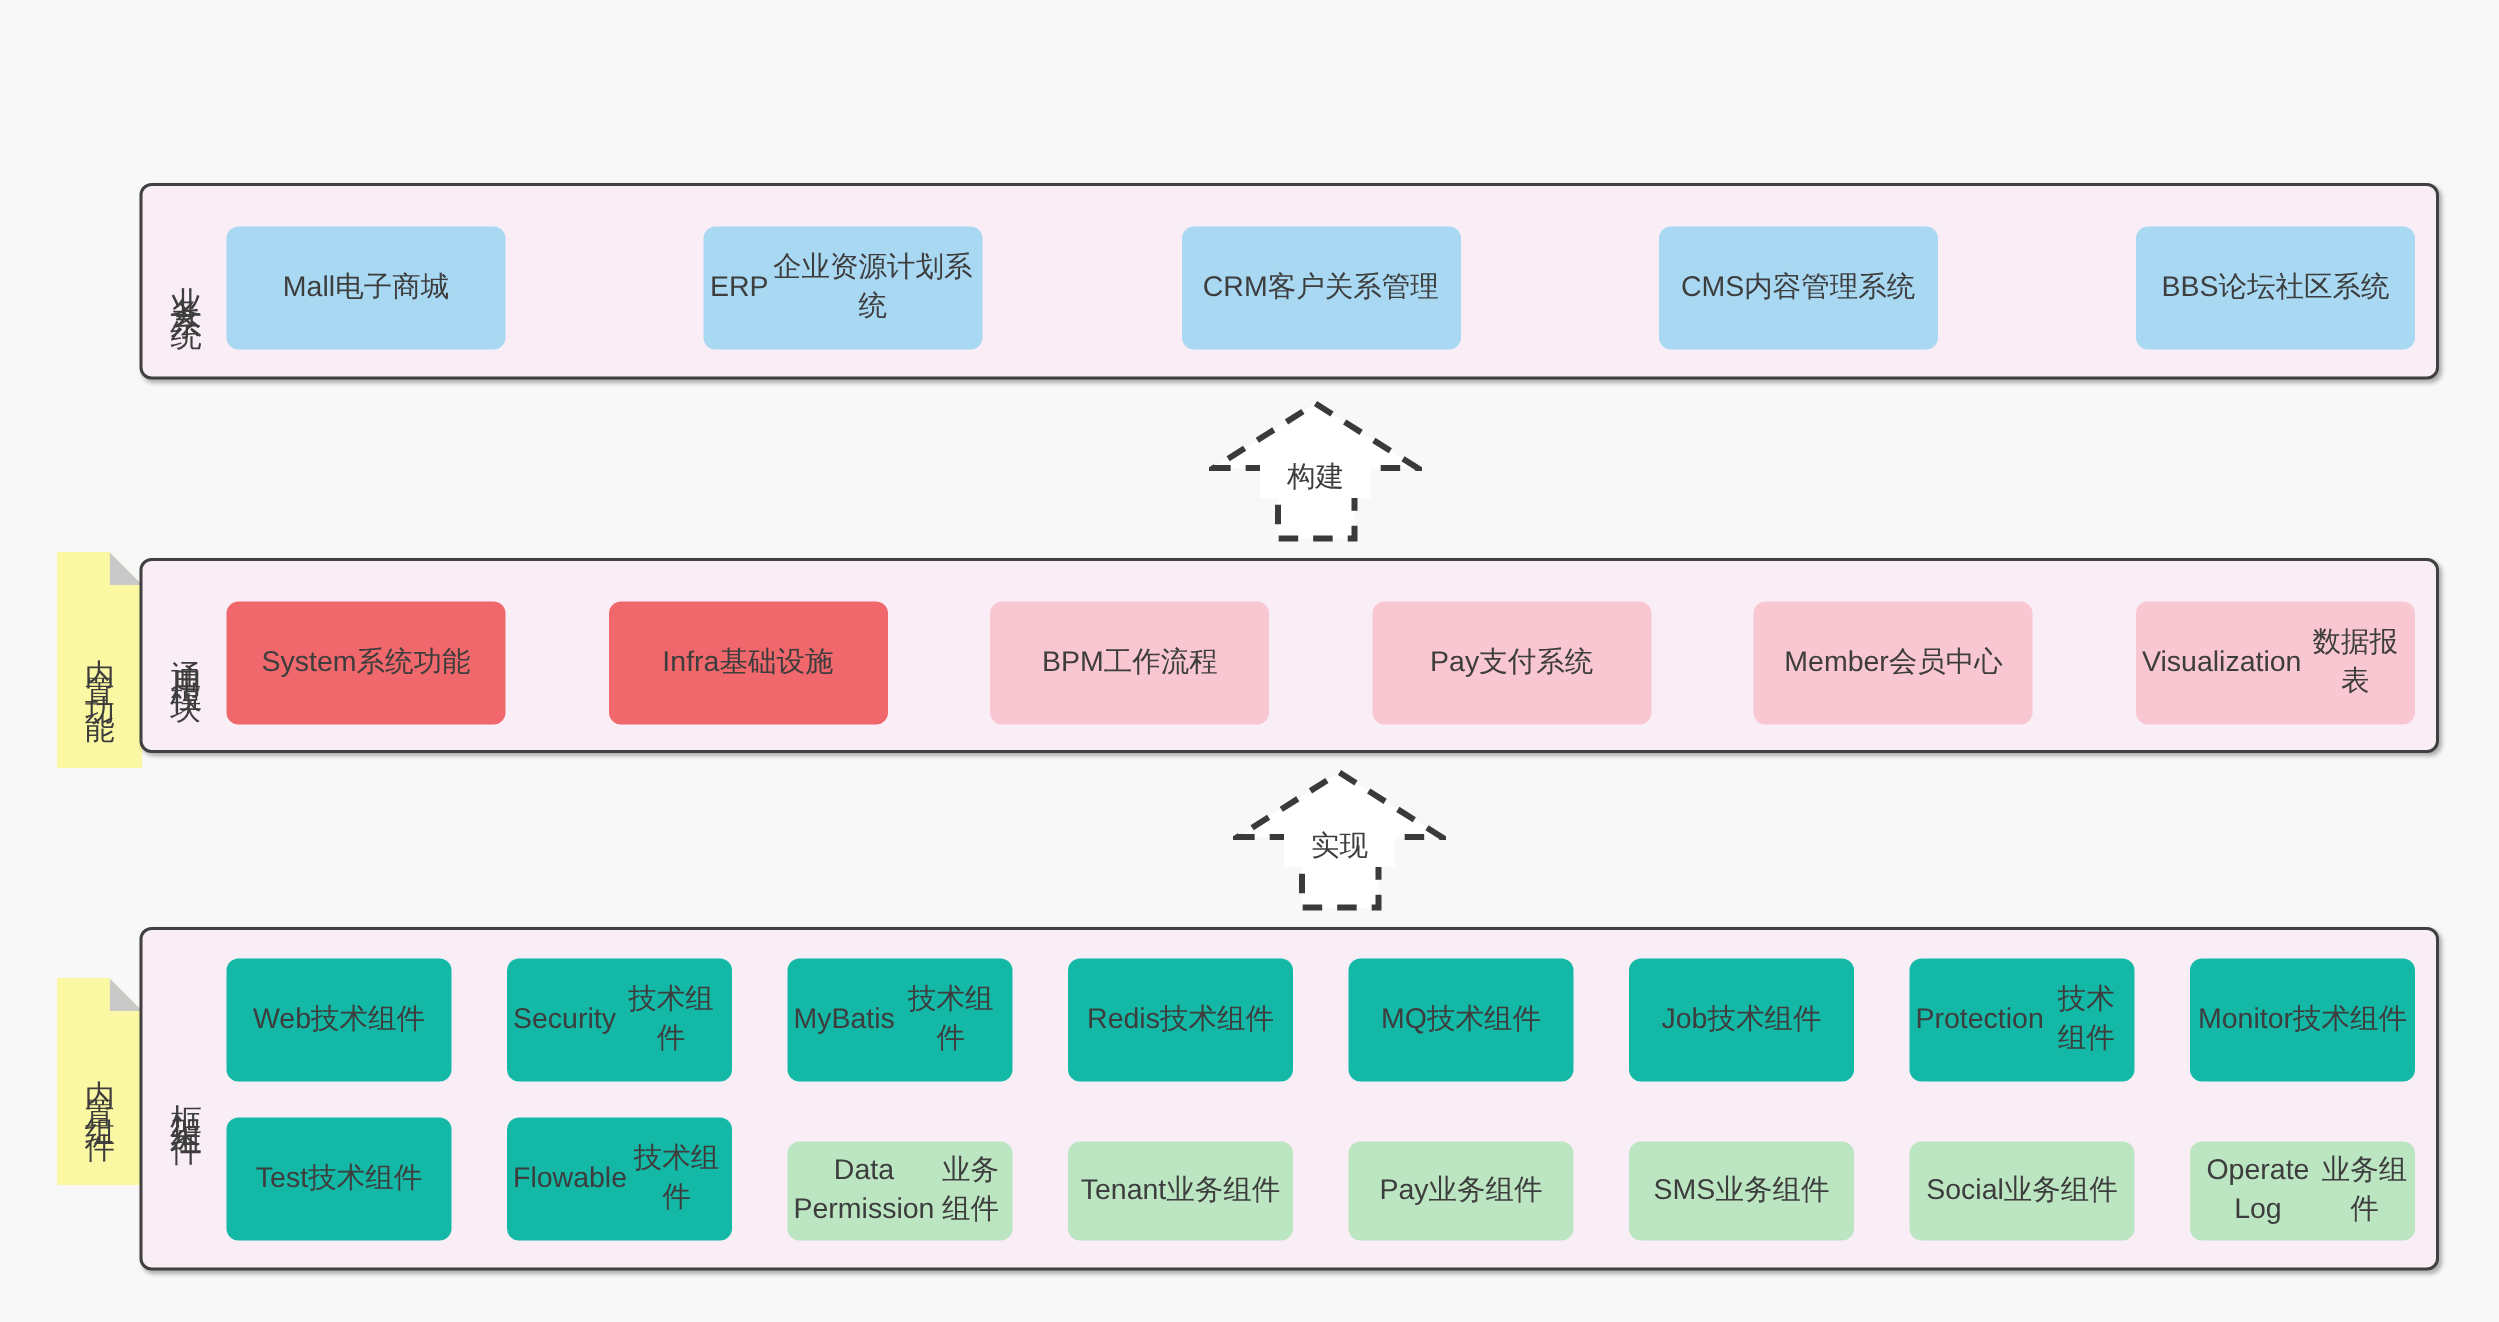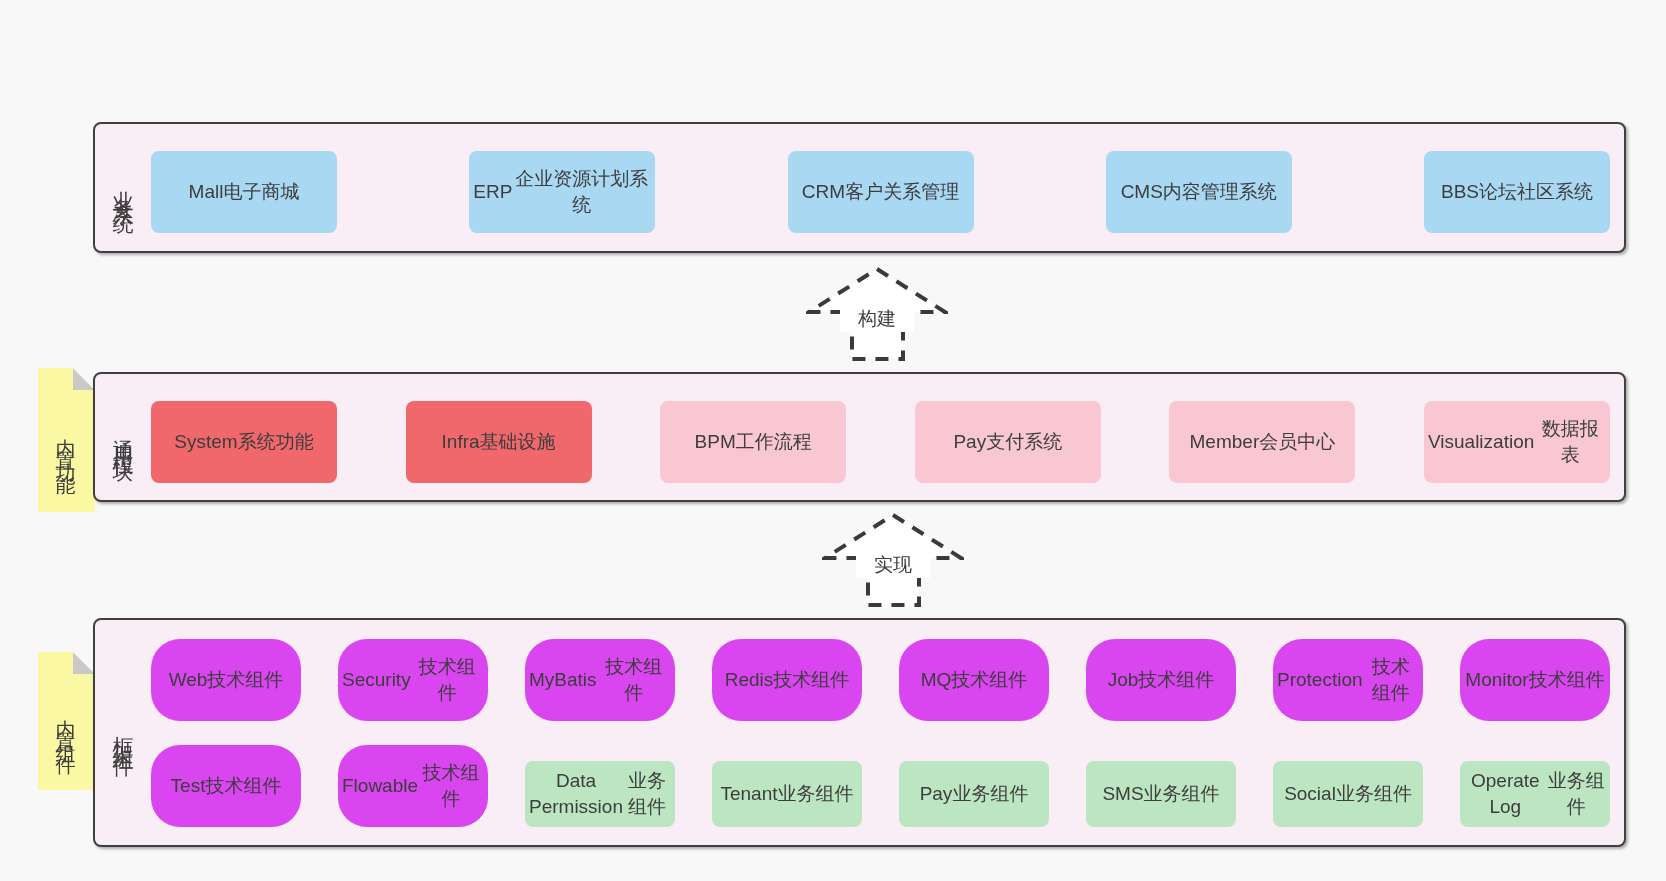--- a/index.html
+++ b/index.html
@@ -22,21 +22,21 @@
     position:absolute;left:56px;right:14px;height:82px;
     display:flex;justify-content:space-between;
   }
   .mbox{
     border-radius:8px;display:flex;
     align-items:center;justify-content:center;text-align:center;
     font-size:19px;line-height:26px;padding:0 4px;box-sizing:border-box;
   }
   .w186{width:186px;} .w150{width:150px;}
   .blue{background:#a9d8f3;} .red{background:#f0686b;}
-  .pink{background:#f9c7d2;} .green{background:#d946ef;border-radius:29px;}
+  .pink{background:#f9c7d2;} .green{background:#14b8a6;}
   .lgreen{background:#bce5c2;margin-top:16px;}
   .sticky{
     position:absolute;left:38px;width:57px;background:#fbf8a3;
     clip-path:polygon(0 0,calc(100% - 22px) 0,100% 22px,100% 100%,0 100%);
     display:flex;align-items:center;justify-content:center;
   }
   .sticky .fold{
     position:absolute;top:0;right:0;width:22px;height:22px;
     background:#c9c9c9;clip-path:polygon(0 0,100% 100%,0 100%);
   }

